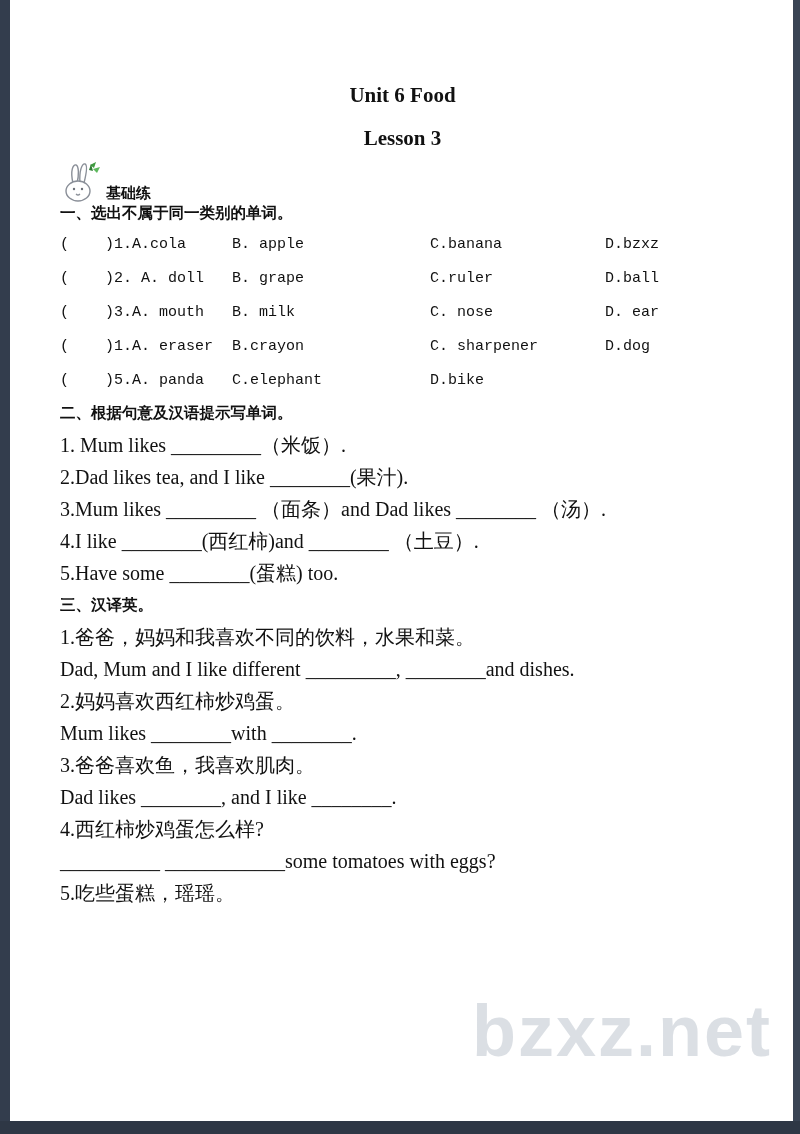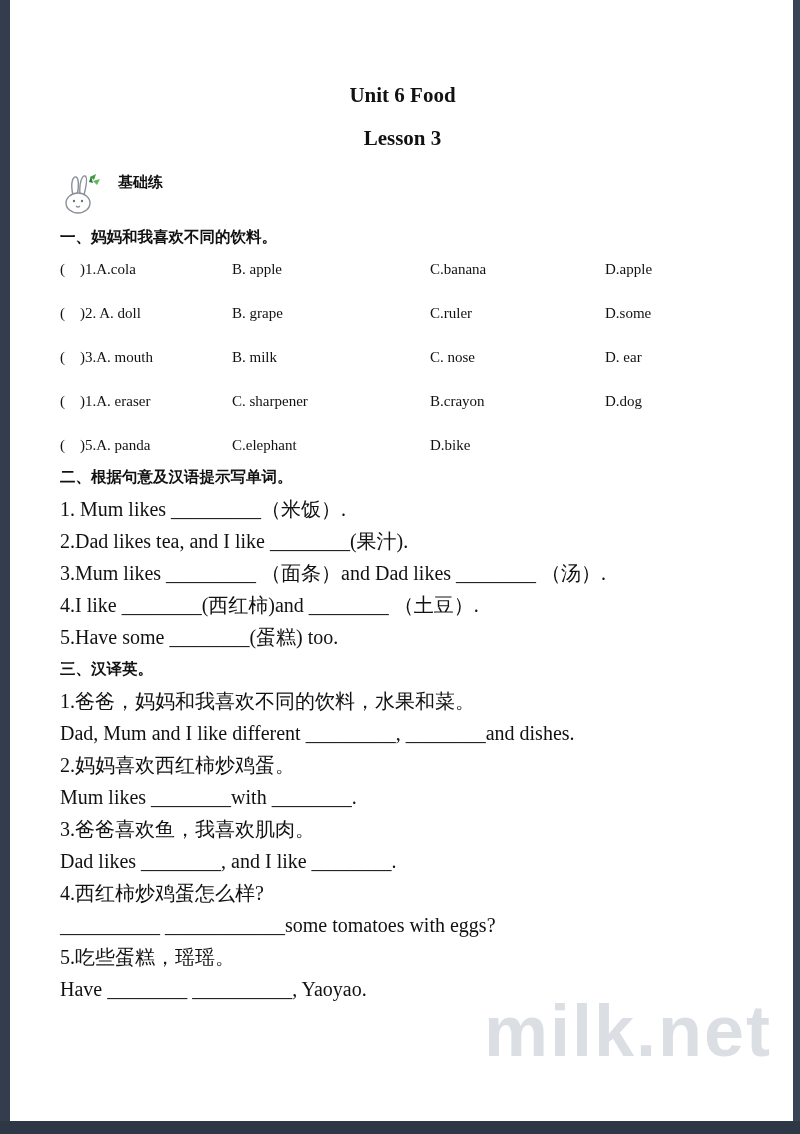--- a/index.html
+++ b/index.html
@@ -28,46 +28,47 @@
     padding: 84px 55px 0 60px;
   }
   .title {
     text-align: center;
     font-weight: bold;
     font-size: 21px;
     line-height: 22px;
     margin-bottom: 21px;
     white-space: pre-wrap;
   }
-  .title.lesson { margin-bottom: 24px; }
+  .title.lesson { margin-bottom: 10px; }
   .badge-row {
     display: flex;
-    gap: 12px;
+    align-items: flex-end;
+    gap: 0;
     height: 44px;
-    margin-bottom: 10px;
   }
   .badge-label {
     font-family: "Liberation Sans", "DejaVu Sans", sans-serif;
     font-weight: bold;
     font-size: 15px;
     line-height: 18px;
     padding-bottom: 1px;
     white-space: pre-wrap;
   }
   .sec-heading {
     font-weight: bold;
     font-size: 15.5px;
     line-height: 20px;
     margin-bottom: 12px;
     white-space: pre-wrap;
   }
   .q-grid {
     display: grid;
     grid-template-columns: 172px 198px 175px 1fr;
-    row-gap: 12px;
+    row-gap: 2px;
+    font-family: Liberation Mono, monospace;
   }
   .q-grid .cell {
     font-size: 15px;
     line-height: 20px;
     padding-bottom: 12px;
     white-space: pre-wrap;
   }
   .line {
     font-size: 20px;
     line-height: 20px;
@@ -112,40 +113,40 @@
         <path d="M20 22 C19 10, 22 2, 25 3 C28 4, 26 14, 24 22" fill="#ffffff" stroke="#8a8f98" stroke-width="1.4"></path>
 
         <ellipse cx="18" cy="30" rx="12" ry="10" fill="#ffffff" stroke="#8a8f98" stroke-width="1.4"></ellipse>
         <circle cx="14" cy="28" r="1.2" fill="#6b7078"></circle>
         <circle cx="22" cy="28" r="1.2" fill="#6b7078"></circle>
         <path d="M16 33 Q18 35 20 33" fill="none" stroke="#8a8f98" stroke-width="1.2"></path>
       </svg>
       <span class="badge-label">基础练</span>
     </div>
 
-    <div class="sec-heading">一、妈妈和我喜欢不同的饮料。</div>
+    <div class="sec-heading">一、选出不属于同一类别的单词。</div>
     <div class="q-grid">
       <span class="cell">(    )1.A.cola</span>
       <span class="cell">B. apple</span>
       <span class="cell">C.banana</span>
-      <span class="cell">D.apple</span>
+      <span class="cell">D.bzxz</span>
 
       <span class="cell">(    )2. A. doll</span>
       <span class="cell">B. grape</span>
       <span class="cell">C.ruler</span>
-      <span class="cell">D.some</span>
+      <span class="cell">D.ball</span>
 
       <span class="cell">(    )3.A. mouth</span>
       <span class="cell">B. milk</span>
       <span class="cell">C. nose</span>
       <span class="cell">D. ear</span>
 
       <span class="cell">(    )1.A. eraser</span>
+      <span class="cell">B.crayon</span>
       <span class="cell">C. sharpener</span>
-      <span class="cell">B.crayon</span>
       <span class="cell">D.dog</span>
 
       <span class="cell">(    )5.A. panda</span>
       <span class="cell">C.elephant</span>
       <span class="cell">D.bike</span>
     </div>
 
     <div class="sec-heading">二、根据句意及汉语提示写单词。</div>
     <p class="line">1. Mum likes _________（米饭）.</p>
     <p class="line">2.Dad likes tea, and I like ________(果汁).</p>
@@ -156,18 +157,17 @@
     <div class="sec-heading">三、汉译英。</div>
     <p class="line">1.爸爸，妈妈和我喜欢不同的饮料，水果和菜。</p>
     <p class="line">Dad, Mum and I like different _________, ________and dishes.</p>
     <p class="line">2.妈妈喜欢西红柿炒鸡蛋。</p>
     <p class="line">Mum likes ________with ________.</p>
     <p class="line">3.爸爸喜欢鱼，我喜欢肌肉。</p>
     <p class="line">Dad likes ________, and I like ________.</p>
     <p class="line">4.西红柿炒鸡蛋怎么样?</p>
     <p class="line">__________ ____________some tomatoes with eggs?</p>
     <p class="line">5.吃些蛋糕，瑶瑶。</p>
-    <p class="line">Have ________ __________, Yaoyao.</p>
 
   </div>
 
-  <div class="watermark">milk.net</div>
+  <div class="watermark">bzxz.net</div>
 </div>
 
 </body></html>

